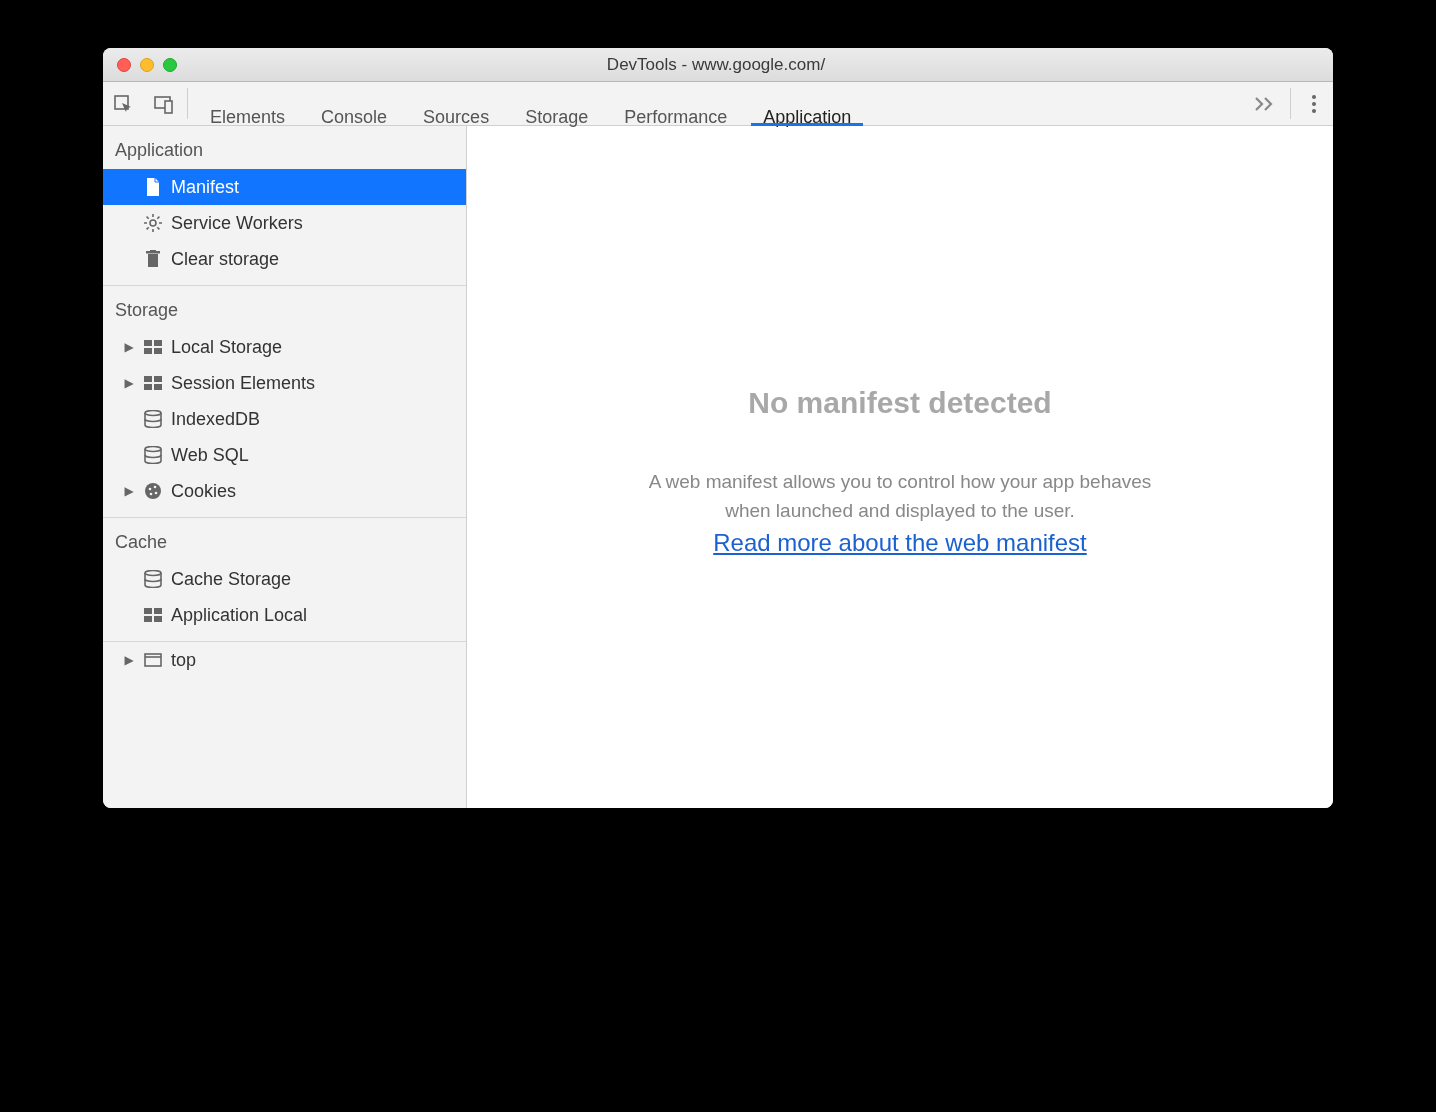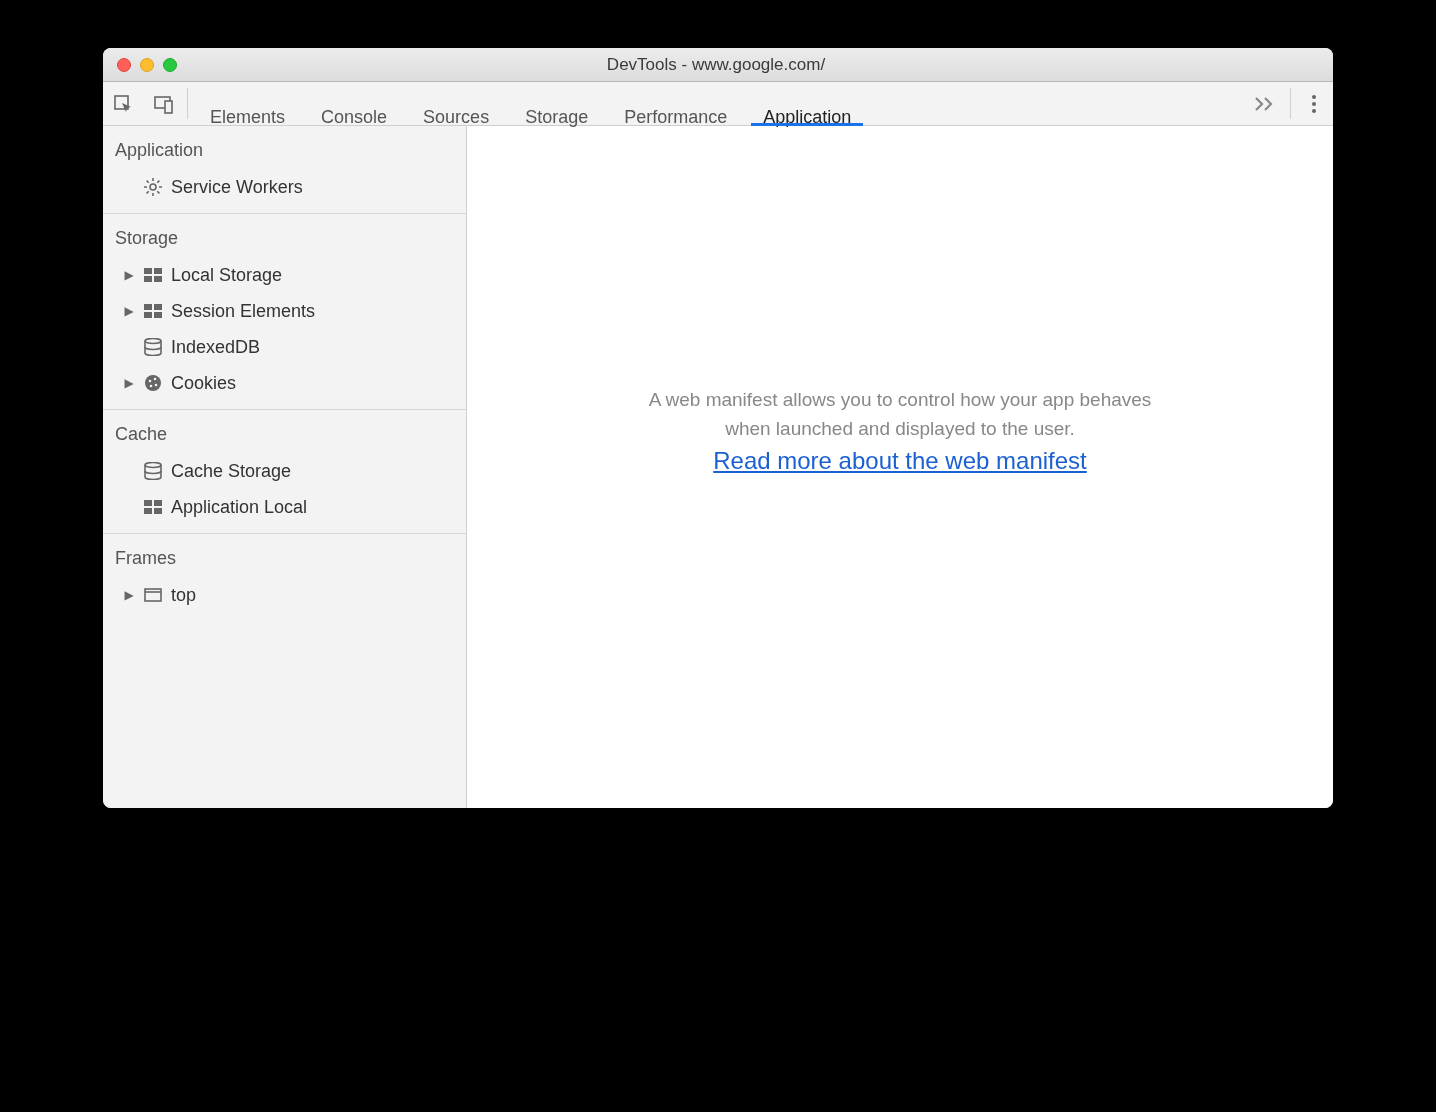--- a/index.html
+++ b/index.html
@@ -236,39 +236,60 @@
         <circle cx="3" cy="17" r="2" fill="#666"></circle>
       </svg>
     </div>
   </div>
 
   <div class="body">
 
     <div class="sidebar">
 
       <div class="group-title">Application</div>
+      <div class="item selected">
+        <span class="no-disclosure"></span>
+        <span class="icon">
+          <svg width="16" height="18" viewBox="0 0 16 18">
+              <path d="M2 0 H10 L14 4 V18 H2 Z" fill="#fff"></path>
+              <path d="M10 0 V4 H14" fill="none" stroke="#1275ff" stroke-width="1"></path>
+            </svg>
+        </span>
+        <span>Manifest</span>
+      </div>
       <div class="item">
         <span class="no-disclosure"></span>
         <span class="icon">
           <svg width="18" height="18" viewBox="0 0 18 18">
               <circle cx="9" cy="9" r="3" fill="none" stroke="#666" stroke-width="1.6"></circle>
               <g stroke="#666" stroke-width="1.6">
                 <line x1="9" y1="0" x2="9" y2="3"></line>
                 <line x1="9" y1="15" x2="9" y2="18"></line>
                 <line x1="0" y1="9" x2="3" y2="9"></line>
                 <line x1="15" y1="9" x2="18" y2="9"></line>
                 <line x1="2.6" y1="2.6" x2="4.7" y2="4.7"></line>
                 <line x1="13.3" y1="13.3" x2="15.4" y2="15.4"></line>
                 <line x1="2.6" y1="15.4" x2="4.7" y2="13.3"></line>
                 <line x1="13.3" y1="4.7" x2="15.4" y2="2.6"></line>
               </g>
             </svg>
         </span>
         <span>Service Workers</span>
       </div>
+      <div class="item">
+        <span class="no-disclosure"></span>
+        <span class="icon">
+          <svg width="16" height="18" viewBox="0 0 16 18">
+              <rect x="3" y="4" width="10" height="13" fill="#666"></rect>
+              <rect x="1" y="1" width="14" height="2.5" fill="#666"></rect>
+              <rect x="5" y="0" width="6" height="1.5" fill="#666"></rect>
+            </svg>
+        </span>
+        <span>Clear storage</span>
+      </div>
       <div class="group-sep"></div>
 
       <div class="group-title">Storage</div>
       <div class="item">
         <span class="disclosure">▶</span>
         <span class="icon">
           <svg width="18" height="14" viewBox="0 0 18 14">
               <rect x="0" y="0" width="8" height="6" fill="#666"></rect>
               <rect x="10" y="0" width="8" height="6" fill="#666"></rect>
               <rect x="0" y="8" width="8" height="6" fill="#666"></rect>
@@ -292,20 +313,31 @@
       <div class="item">
         <span class="no-disclosure"></span>
         <span class="icon">
           <svg width="18" height="18" viewBox="0 0 18 18">
               <ellipse cx="9" cy="3" rx="8" ry="2.5" fill="none" stroke="#666" stroke-width="1.6"></ellipse>
               <path d="M1 3 V15 A8 2.5 0 0 0 17 15 V3" fill="none" stroke="#666" stroke-width="1.6"></path>
               <path d="M1 9 A8 2.5 0 0 0 17 9" fill="none" stroke="#666" stroke-width="1.6"></path>
             </svg>
         </span>
         <span>IndexedDB</span>
+      </div>
+      <div class="item">
+        <span class="no-disclosure"></span>
+        <span class="icon">
+          <svg width="18" height="18" viewBox="0 0 18 18">
+              <ellipse cx="9" cy="3" rx="8" ry="2.5" fill="none" stroke="#666" stroke-width="1.6"></ellipse>
+              <path d="M1 3 V15 A8 2.5 0 0 0 17 15 V3" fill="none" stroke="#666" stroke-width="1.6"></path>
+              <path d="M1 9 A8 2.5 0 0 0 17 9" fill="none" stroke="#666" stroke-width="1.6"></path>
+            </svg>
+        </span>
+        <span>Web SQL</span>
       </div>
       <div class="item">
         <span class="disclosure">▶</span>
         <span class="icon">
           <svg width="18" height="18" viewBox="0 0 18 18">
               <circle cx="9" cy="9" r="8" fill="#666"></circle>
               <circle cx="6" cy="7" r="1.3" fill="#f3f3f3"></circle>
               <circle cx="11" cy="5" r="1.3" fill="#f3f3f3"></circle>
               <circle cx="12" cy="11" r="1.3" fill="#f3f3f3"></circle>
               <circle cx="7" cy="12" r="1.3" fill="#f3f3f3"></circle>
@@ -334,35 +366,35 @@
               <rect x="0" y="0" width="8" height="6" fill="#666"></rect>
               <rect x="10" y="0" width="8" height="6" fill="#666"></rect>
               <rect x="0" y="8" width="8" height="6" fill="#666"></rect>
               <rect x="10" y="8" width="8" height="6" fill="#666"></rect>
             </svg>
         </span>
         <span>Application Local</span>
       </div>
       <div class="group-sep"></div>
 
-      <div class="group-title">Frames</div>
       <div class="item">
         <span class="disclosure">▶</span>
         <span class="icon">
           <svg width="18" height="14" viewBox="0 0 18 14">
               <rect x="1" y="1" width="16" height="12" fill="none" stroke="#666" stroke-width="1.6"></rect>
               <line x1="1" y1="4" x2="17" y2="4" stroke="#666" stroke-width="1.6"></line>
             </svg>
         </span>
         <span>top</span>
       </div>
 
     </div>
 
     <div class="main">
+      <h1>No manifest detected</h1>
       <p>
         <span>A web manifest allows you to control how your app behaves when launched and displayed to the user.</span><br>
         <a href="#">Read more about the web manifest</a>
       </p>
     </div>
 
   </div>
 
 </div>
 

